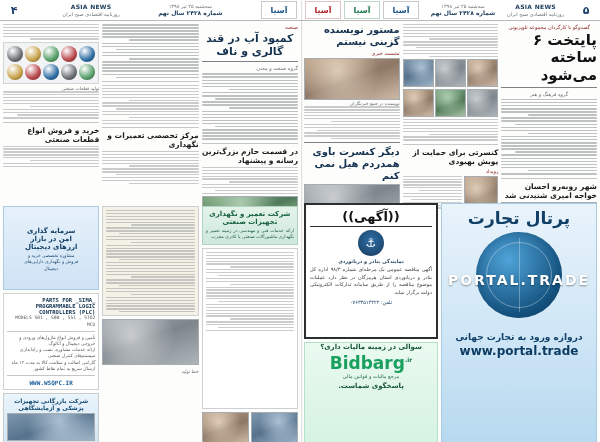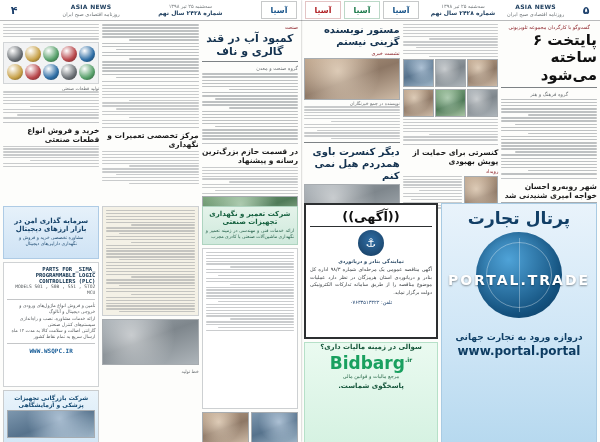--- a/index.html
+++ b/index.html
@@ -167,21 +167,21 @@
   .ad-bid .cta{font-size:7px;color:#14543a;text-align:center;font-weight:bold;margin-top:3px;}
 
   
   .ad-green{
     background:linear-gradient(180deg,#e4f3ea,#cfe9dc);border:1px solid #aed4c0;
     padding:3px;text-align:center;
   }
   .ad-green .t{font-size:7px;font-weight:bold;color:#15603e;}
   .ad-blue{
     background:linear-gradient(180deg,#e6f1fa,#cfe3f5);border:1px solid #aecbe5;
-    padding:10px;text-align:center;
+    padding:20px;text-align:center;
   }
   .ad-blue .t{font-size:7px;font-weight:bold;color:#123f66;}
   .mono{font-family:"DejaVu Sans Mono","Liberation Mono",monospace;}
   .tech{
     border:1px solid #cfd2d4;background:#fff;padding:3px;
   }
   .tech .t{font-size:5.5px;font-weight:bold;color:#11324e;}
   .tech .b{font-size:4.6px;color:#555a5d;line-height:1.35;}
   .url{font-size:6px;font-weight:bold;color:#1b5f99;text-align:center;}
 
@@ -373,21 +373,21 @@
       </div>
     </div>
 
     <div style="display:flex;gap:3px;padding:0 3px 3px;height:240px;">
 
       <div class="ad ad-portal" style="flex:1.15;">
         <div class="pt-title">پرتال تجارت</div>
         <div class="pt-globe"></div>
         <div class="pt-en">PORTAL.TRADE</div>
         <div class="pt-sub">دروازه ورود به تجارت جهانی</div>
-        <div class="pt-url">www.portal.portal</div>
+        <div class="pt-url">www.portal.trade</div>
       </div>
 
       <div style="flex:1;display:flex;flex-direction:column;gap:3px;">
         <div class="ad ad-agahi" style="flex:1.25;margin:0;">
           <div class="t">((آگهی))</div>
           <div class="anchor">⚓</div>
           <div class="center" style="font-size:5px;color:#2b4a66;font-weight:bold;margin-bottom:2px;">نمایندگی بنادر و دریانوردی</div>
           <div style="font-size:5px;line-height:1.5;color:#3a3f42;text-align:justify;">آگهی مناقصه عمومی یک مرحله‌ای شماره ۹۸/۳ اداره کل بنادر و دریانوردی استان هرمزگان در نظر دارد عملیات موضوع مناقصه را از طریق سامانه تدارکات الکترونیکی دولت برگزار نماید.</div>
           <div class="center" style="font-size:5px;color:#1b3f6b;margin-top:3px;">تلفن: ۰۷۶۳۳۵۱۴۳۲۲</div>
         </div>

